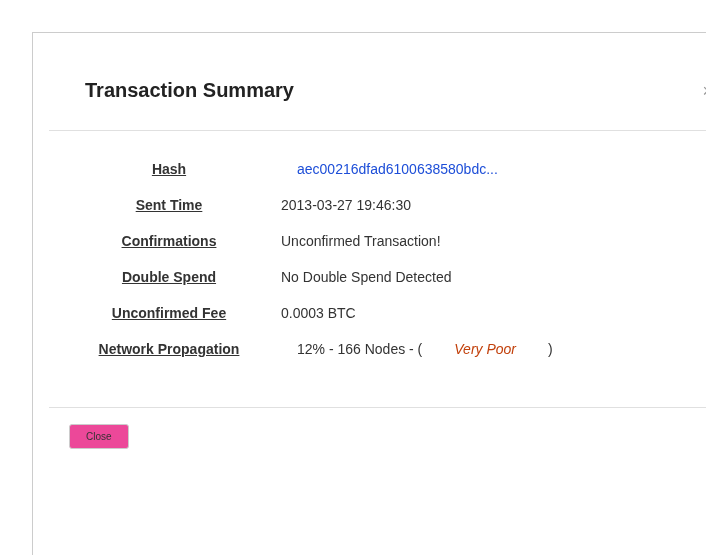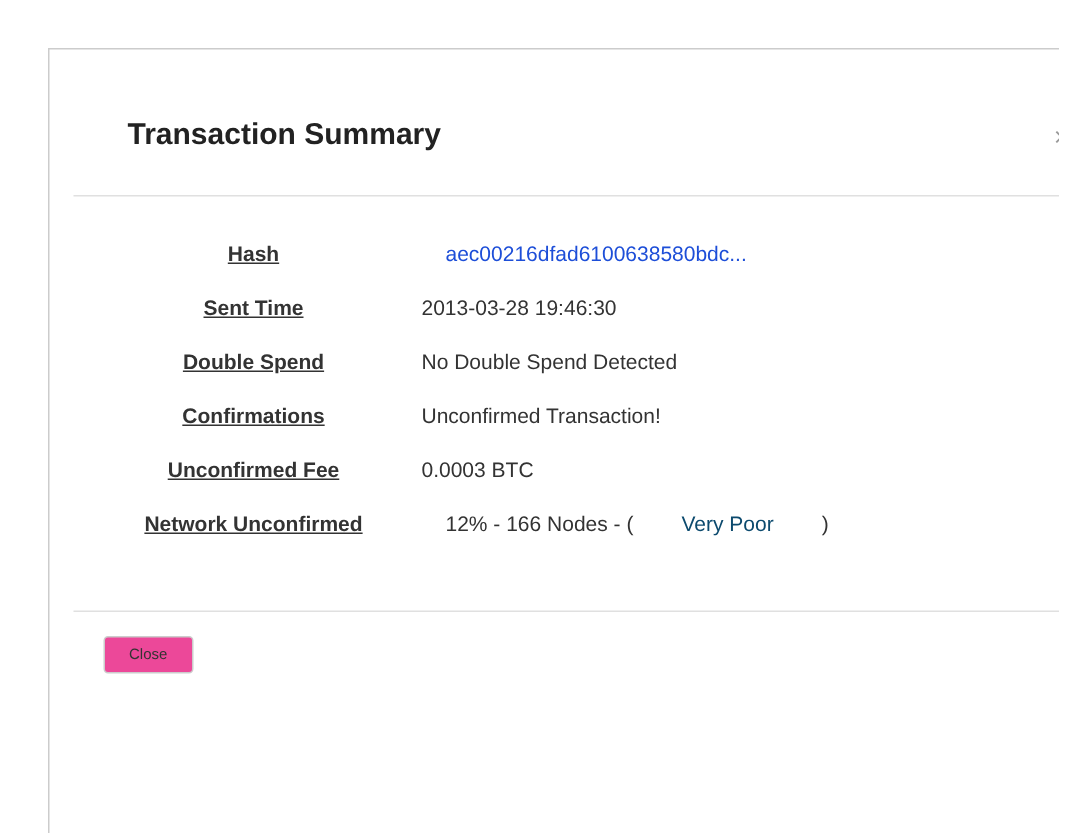--- a/index.html
+++ b/index.html
@@ -107,21 +107,22 @@
 
     .unconfirmed {
       color: #cc0000;
     }
 
     .no-double-spend {
       color: #2a8a2a;
     }
 
     .very-poor {
-      color: #0c4a6e;
+      color: #c2410c;
+      font-style: italic;
     }
 
     .dialog-footer {
       padding: 16px 20px;
       border-top: 1px solid #e0e0e0;
       margin-top: 20px;
     }
 
     .close-button {
       padding: 6px 16px;
@@ -149,36 +150,36 @@
     <table class="details-table">
       <tbody>
         <tr>
           <td>Hash</td>
           <td>
             <a class="hash-link" href="#">aec00216dfad6100638580bdc...</a>
           </td>
         </tr>
         <tr>
           <td>Sent Time</td>
-          <td>2013-03-28 19:46:30</td>
+          <td>2013-03-27 19:46:30</td>
+        </tr>
+        <tr>
+          <td>Confirmations</td>
+          <td class="unconfirmed">Unconfirmed Transaction!</td>
         </tr>
         <tr>
           <td>Double Spend</td>
           <td class="no-double-spend">No Double Spend Detected</td>
         </tr>
         <tr>
-          <td>Confirmations</td>
-          <td class="unconfirmed">Unconfirmed Transaction!</td>
-        </tr>
-        <tr>
           <td>Unconfirmed Fee</td>
           <td>0.0003 BTC</td>
         </tr>
         <tr>
-          <td>Network Unconfirmed</td>
+          <td>Network Propagation</td>
           <td>
             <span>12% - 166 Nodes - (</span><span class="very-poor">Very Poor</span><span>)</span>
           </td>
         </tr>
       </tbody>
     </table>
 
   </div>
 
   <div class="dialog-footer">

